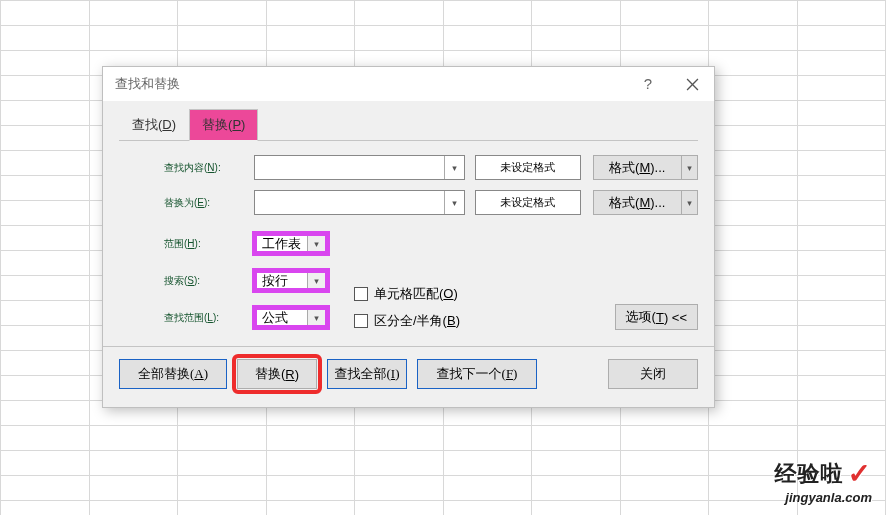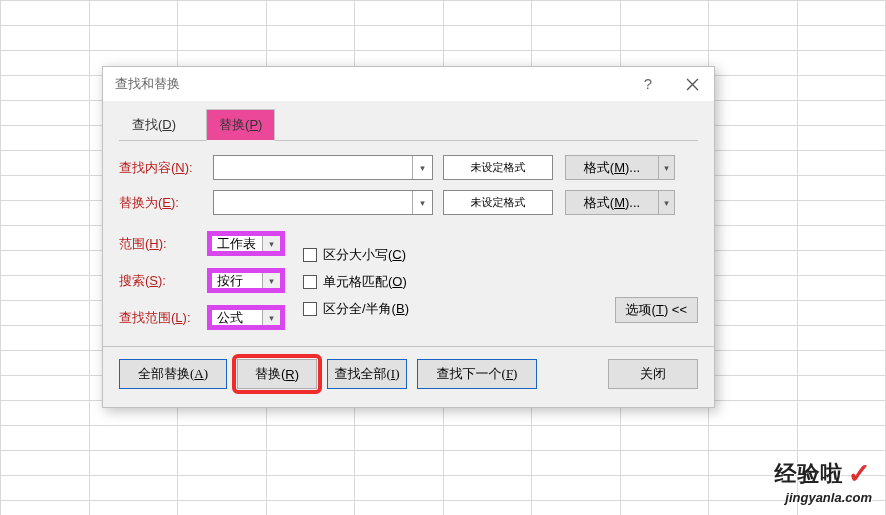--- a/index.html
+++ b/index.html
@@ -61,21 +61,20 @@
     .titlebar-close svg { width: 13px; height: 13px; }
     .content {
       background: #f0f0f0;
       padding: 8px 16px 12px 16px;
     }
     .tabs {
       display: flex;
       border-bottom: 1px solid #c4c4c4;
       margin-bottom: 14px;
       margin-left: 0;
-      gap: 17px;
     }
     .tab {
       padding: 6px 12px 6px 12px;
       font-size: 13px;
       color: #333;
       border: 1px solid transparent;
       border-bottom: none;
       margin-bottom: -1px;
       cursor: pointer;
     }
@@ -87,22 +86,23 @@
     }
     .tab:not(.active) { color: #333; }
     .row {
       display: flex;
       align-items: center;
       margin-bottom: 10px;
       gap: 6px;
     }
     .lbl {
       width: 88px;
-      font-size: 13px;
-      color: #b91c1c;
+      font-size: 10px;
+      color: #14532d;
+      margin-left: 45px;
     }
     .lbl .ul { text-decoration: underline; }
     .input-wrap {
       position: relative;
       width: 220px;
     }
     .input-wrap input {
       width: 100%;
       height: 25px;
       border: 1px solid #888;
@@ -155,21 +155,22 @@
       font-size: 9px;
       color: #555;
       border-left: 1px solid #adadad;
       height: 100%;
       display: flex;
       align-items: center;
       justify-content: center;
     }
     .opts-row {
       display: flex;
-      align-items: center;
+      align-items: flex-end;
+      gap: 6px;
     }
     .left-col {
       display: flex;
       flex-direction: column;
       gap: 12px;
     }
     .lc-row {
       display: flex;
       align-items: center;
     }
@@ -621,24 +622,20 @@
           <div class="select-box">
             <span class="select-val">公式</span>
             <span class="select-caret">▾</span>
           </div>
         </div>
       </div>
 
       <div class="checks">
         <label class="check">
           <input type="checkbox" style="">
-          <span>区分大小写(<span class="ul">C</span>)</span>
-        </label>
-        <label class="check">
-          <input type="checkbox" style="">
           <span>单元格匹配(<span class="ul">O</span>)</span>
         </label>
         <label class="check">
           <input type="checkbox" style="">
           <span>区分全/半角(<span class="ul">B</span>)</span>
         </label>
       </div>
 
       <div class="options-btn-wrap">
         <div class="opt-btn">选项(<span class="ul">T</span>) &lt;&lt;</div>

